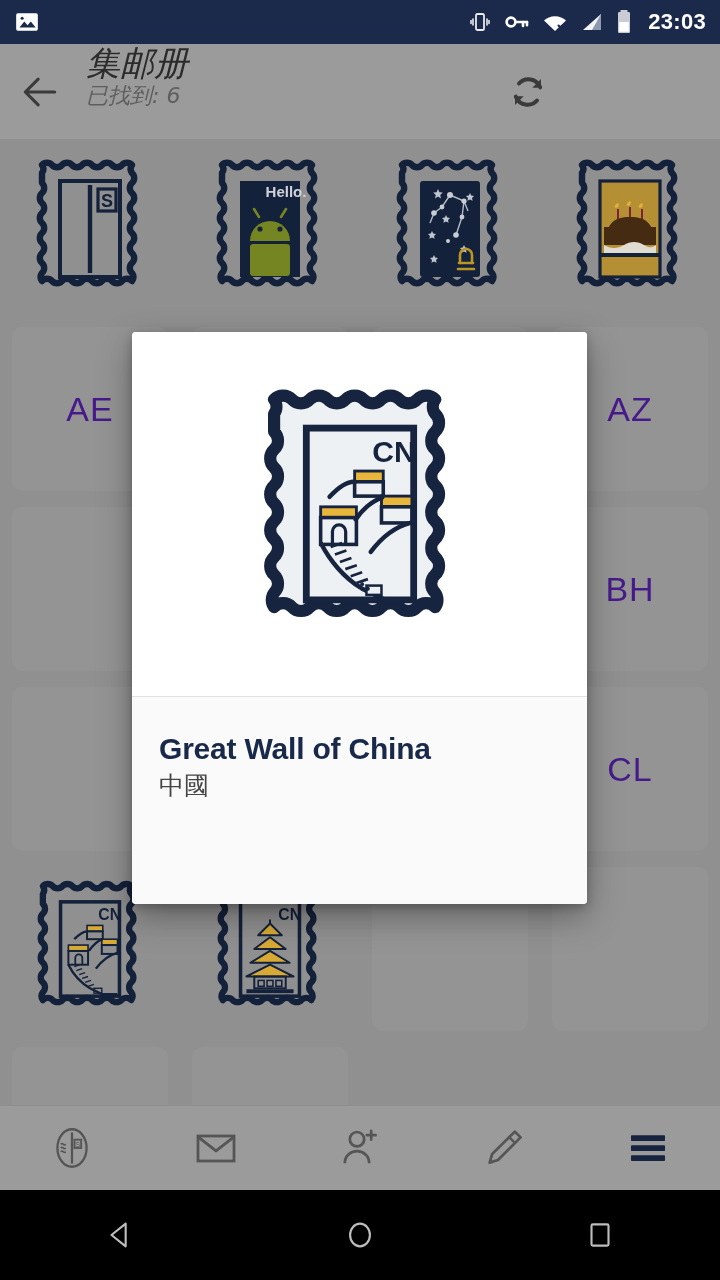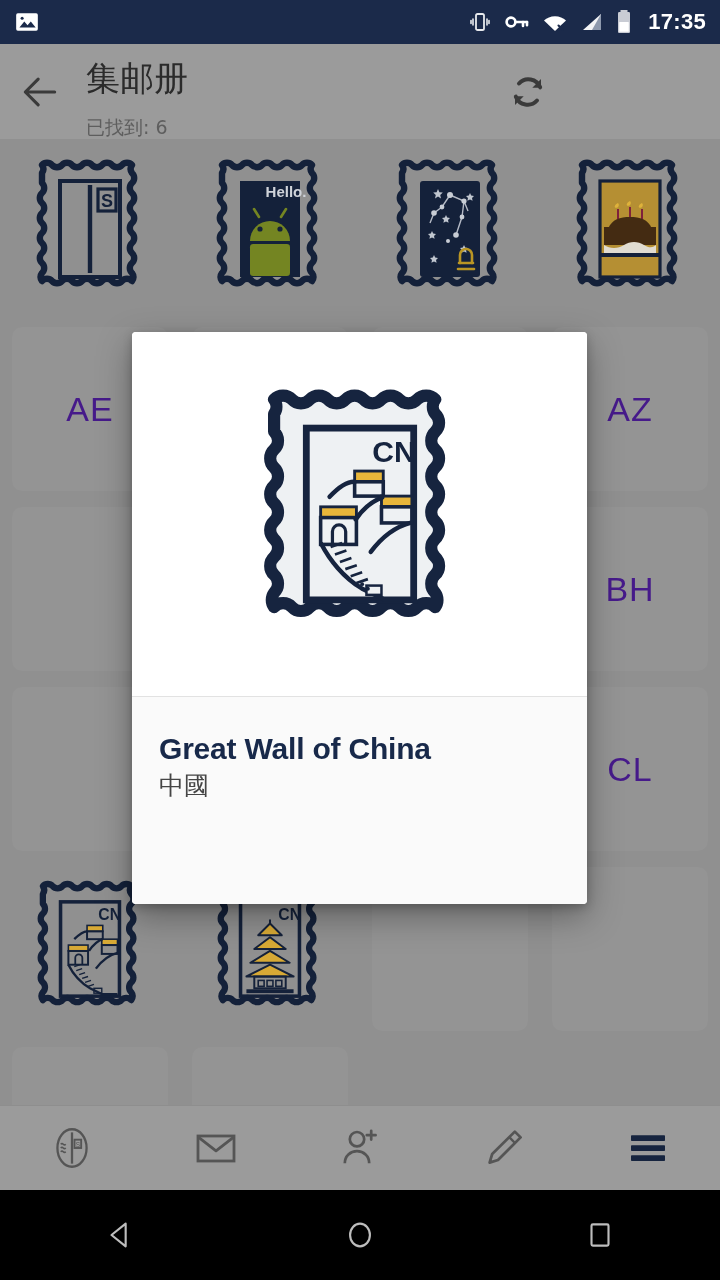--- a/index.html
+++ b/index.html
@@ -20,32 +20,32 @@
   .status-right{ margin-left:auto; display:flex; align-items:center; gap:12px; }
   .sb-icon{ display:block; }
   .status-time{
     color:#fff; font-size:22px; font-weight:bold; letter-spacing:.3px;
     margin-left:4px;
   }
 
   
   .app-bar{
     position:absolute; top:44px; left:0; width:574px; height:95px;
-    background:#9b9b9b; display:flex; align-items:flex-end; z-index:50;
+    background:#9b9b9b; display:flex; align-items:flex-start; z-index:50;font-style:italic;
   }
   .back-btn{
     width:80px; height:95px; display:flex; align-items:center; justify-content:center;
   }
   .title-block{ flex:1; padding-left:6px; }
   .app-title{
     font-size:34px; color:#2b2b2b; line-height:38px; font-weight:normal;
     font-family:"DejaVu Sans","Liberation Sans",sans-serif;
   }
   .app-subtitle{
-    font-size:19px; color:#5e5e5e; line-height:24px; margin-top:18px;
+    font-size:22px; color:#5e5e5e; line-height:24px; margin-top:2px;
     font-family:"DejaVu Sans","Liberation Sans",sans-serif;
   }
   .refresh-btn{
     width:92px; height:95px; display:flex; align-items:center; justify-content:center;
   }
 
   
   .content{
     position:absolute; top:139px; left:0; width:720px; height:966px;
     background:#9b9b9b; overflow:hidden;
@@ -141,21 +141,21 @@
     </svg>
     <svg class="sb-icon" width="24" height="24" viewBox="0 0 24 24">
       <path d="M21 4v16H3z" fill="#ffffff" opacity=".95"></path>
       <path d="M21 4v16h-9z" fill="#8e99ad"></path>
     </svg>
     <svg class="sb-icon" width="16" height="26" viewBox="0 0 16 26">
       <rect x="4.5" y="1" width="7" height="2.4" fill="#c9ccd4"></rect>
       <rect x="2" y="3" width="12" height="21" rx="1.2" fill="#c9ccd4"></rect>
       <rect x="3.2" y="13" width="9.6" height="9.8" rx="0.6" fill="#ffffff"></rect>
     </svg>
-    <span class="status-time">17:35</span>
+    <span class="status-time">23:03</span>
   </div>
 </div>
 
 <div class="app-bar">
   <div class="back-btn">
     <svg width="44" height="44" viewBox="0 0 24 24">
       <path d="M20 12H4M4 12l7-7M4 12l7 7" fill="none" stroke="#3a3a3a" stroke-width="1.7" stroke-linecap="round" stroke-linejoin="round"></path>
     </svg>
   </div>
   <div class="title-block">

